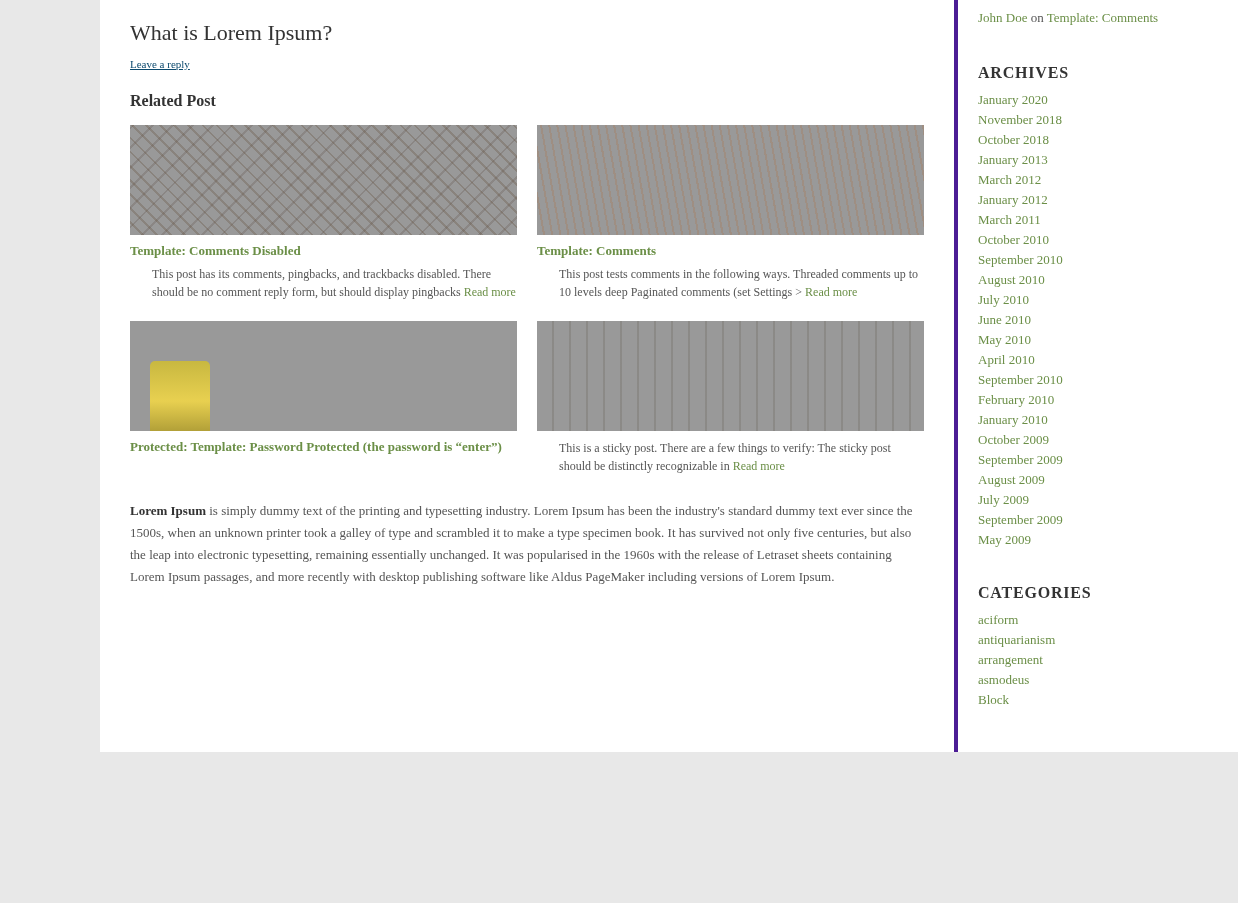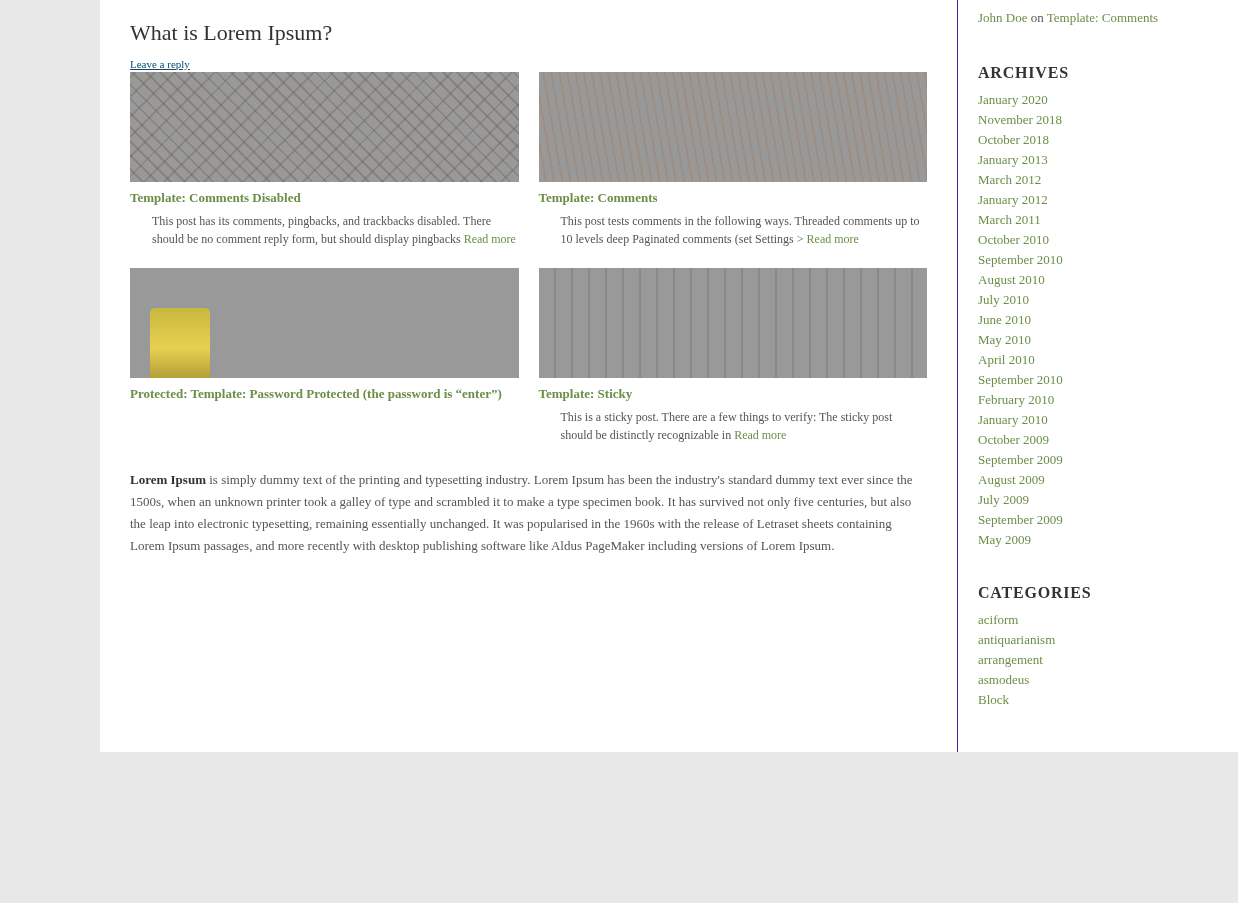--- a/index.html
+++ b/index.html
@@ -17,21 +17,21 @@
     }
     .left-sidebar {
       width: 100px;
       background: #e8e8e8;
       flex-shrink: 0;
     }
     .main-content {
       flex: 1;
       padding: 20px 30px 40px 30px;
       background: #fff;
-      border-right: 1px solid #4c1d95;
+      border-right: 4px solid #4c1d95;
     }
     .right-sidebar {
       width: 280px;
       flex-shrink: 0;
       padding: 8px 20px 40px 20px;
       background: #fff;
     }
     h1.page-title {
       font-size: 22px;
       font-weight: normal;
@@ -181,39 +181,39 @@
 <div class="page-wrapper">
   <div class="left-sidebar"></div>
 
   <div class="main-content">
     <h1 class="page-title">What is Lorem Ipsum?</h1>
 
     <div class="leave-reply">
       <a href="#">Leave a reply</a>
     </div>
 
+    <h2 class="related-post-heading">Related Post</h2>
 
     <div class="related-grid">
     <div class="related-item">
           <div class="thumb thumb-1"></div>
           <h3><a href="#">Template: Comments Disabled</a></h3>
           <p>This post has its comments, pingbacks, and trackbacks disabled. There should be no comment reply form, but should display pingbacks <a href="#">Read more</a></p>
         </div>
         <div class="related-item">
           <div class="thumb thumb-2"></div>
           <h3><a href="#">Template: Comments</a></h3>
           <p>This post tests comments in the following ways. Threaded comments up to 10 levels deep Paginated comments (set Settings &gt; <a href="#">Read more</a></p>
         </div>
         <div class="related-item">
           <div class="thumb thumb-3"></div>
           <h3><a href="#">Protected: Template: Password Protected (the password is “enter”)</a></h3>
         </div>
         <div class="related-item">
           <div class="thumb thumb-4"></div>
-          <h3><a href="#">Template: Sticky</a></h3>
           <p>This is a sticky post. There are a few things to verify: The sticky post should be distinctly recognizable in <a href="#">Read more</a></p>
         </div>
       </div>
 
     <div class="lorem-section">
       <strong>Lorem Ipsum</strong> <span id="lorem-rest">is simply dummy text of the printing and typesetting industry. Lorem Ipsum has been the industry's standard dummy text ever since the 1500s, when an unknown printer took a galley of type and scrambled it to make a type specimen book. It has survived not only five centuries, but also the leap into electronic typesetting, remaining essentially unchanged. It was popularised in the 1960s with the release of Letraset sheets containing Lorem Ipsum passages, and more recently with desktop publishing software like Aldus PageMaker including versions of Lorem Ipsum.</span>
     </div>
   </div>
 
   <div class="right-sidebar">

